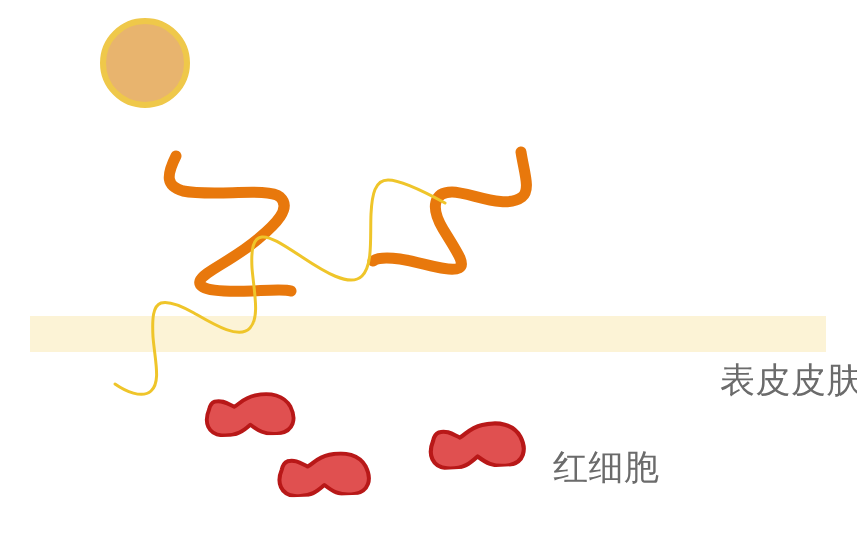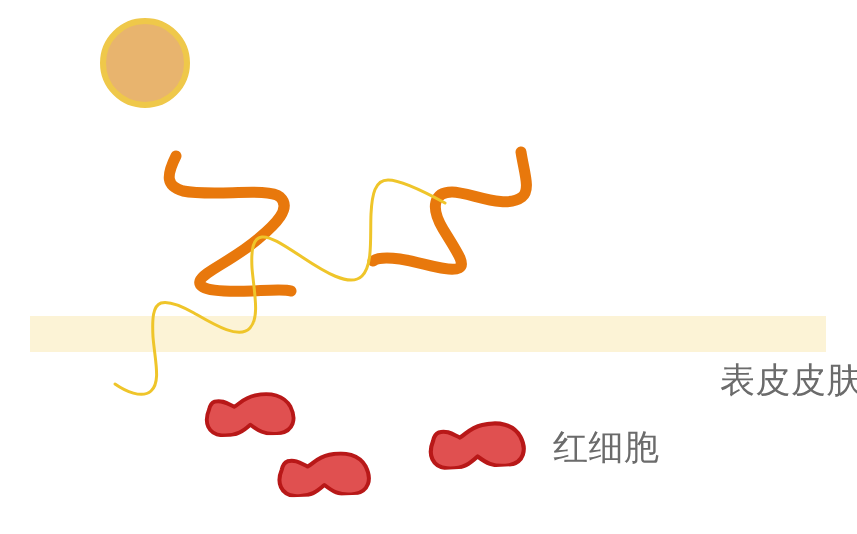--- a/index.html
+++ b/index.html
@@ -33,21 +33,21 @@
     letter-spacing: 0.5px;
     white-space: nowrap;
     font-weight: 400;
   }
   #label-epidermis {
     left: 720px;
     top: 363px;
   }
   #label-redcell {
     left: 553px;
-    top: 430px;
+    top: 450px;
   }
 </style>
 </head>
 <body>
 
 <div id="illustration">
 
   <svg id="scene" viewBox="0 0 857 534" xmlns="http://www.w3.org/2000/svg">
 
     <defs>

